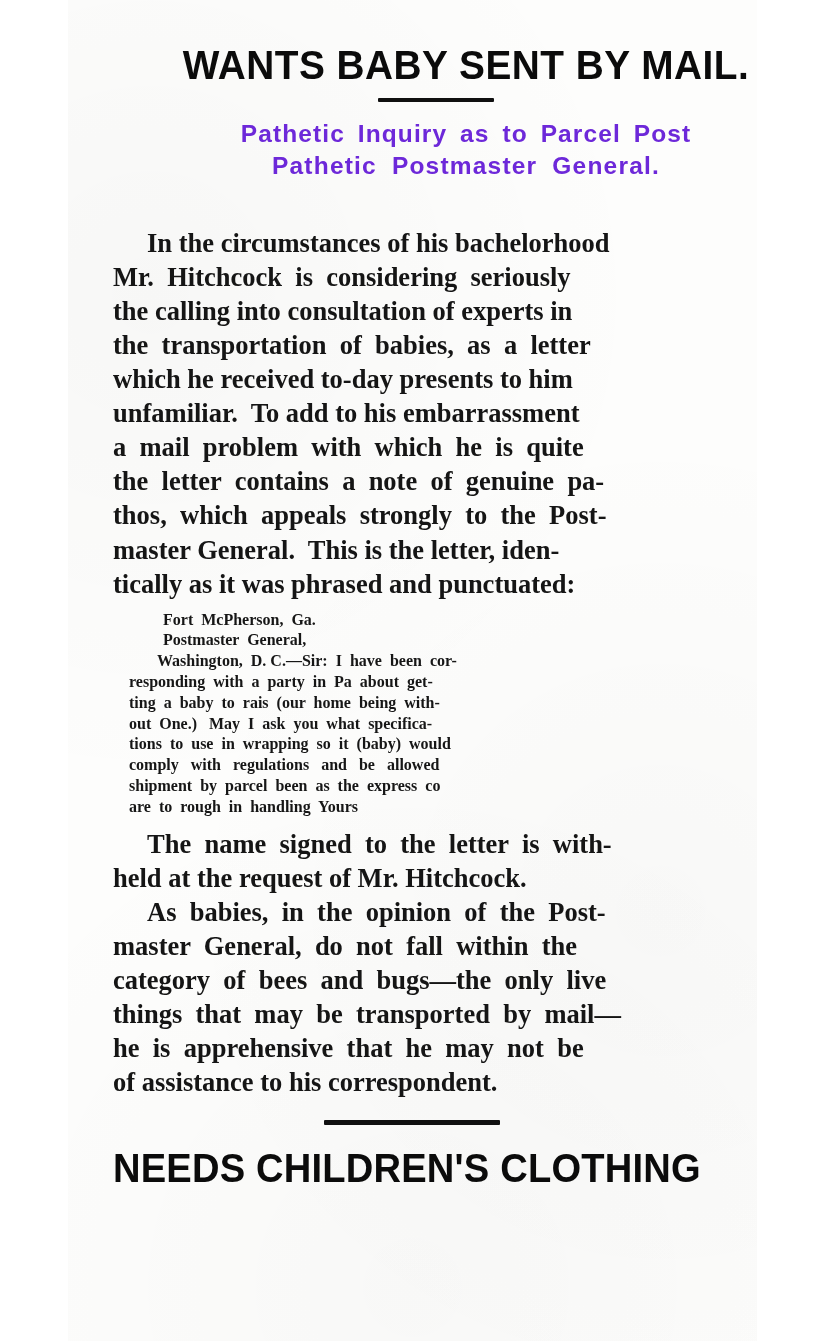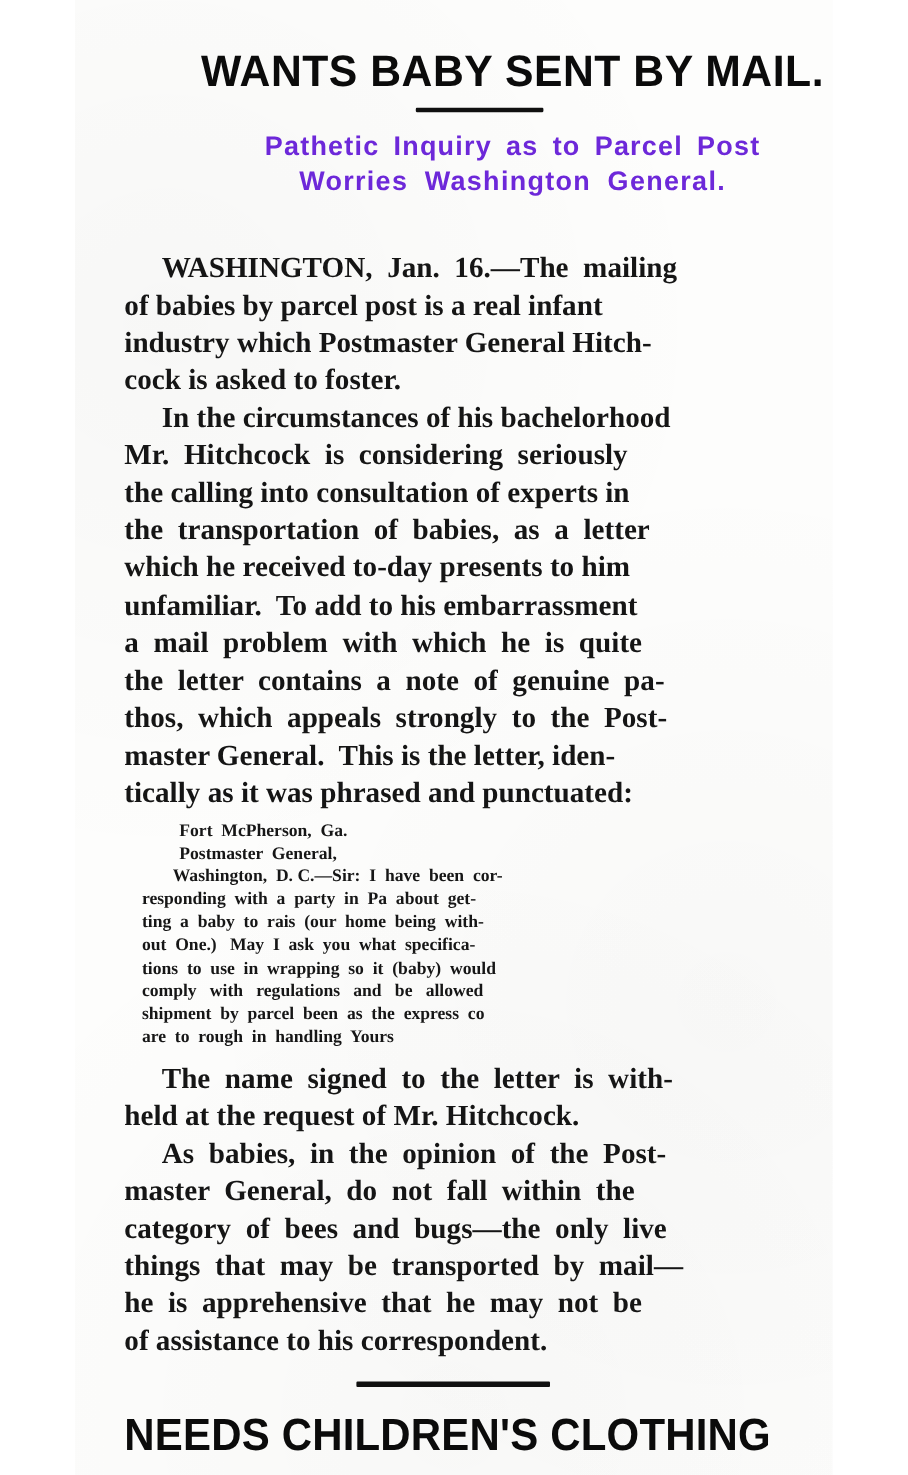--- a/index.html
+++ b/index.html
@@ -171,31 +171,25 @@
   <div class="column-rule"></div>
 
   <div class="col">
 
     <h1 class="headline-main">WANTS BABY SENT BY MAIL.</h1>
 
     <div class="rule rule-top"></div>
 
     <h2 class="subhead">
       <span class="sh-line l1">Pathetic Inquiry as to Parcel Post</span>
-      <span class="sh-line l2">Worries Washington General.</span>
+      <span class="sh-line l2">Pathetic Postmaster General.</span>
     </h2>
 
     <div class="body-block">
 
-      <p class="para">
-        <span class="ln indent">WASHINGTON,  Jan.  16.—The  mailing</span>
-        <span class="ln">of babies by parcel post is a real infant</span>
-        <span class="ln">industry which Postmaster General Hitch-</span>
-        <span class="ln">cock is asked to foster.</span>
-      </p>
 
       <p class="para">
         <span class="ln indent">In the circumstances of his bachelorhood</span>
         <span class="ln">Mr.  Hitchcock  is  considering  seriously</span>
         <span class="ln">the calling into consultation of experts in</span>
         <span class="ln">the  transportation  of  babies,  as  a  letter</span>
         <span class="ln">which he received to-day presents to him</span>
         <span class="ln">unfamiliar.  To add to his embarrassment</span>
         <span class="ln">a  mail  problem  with  which  he  is  quite</span>
         <span class="ln">the  letter  contains  a  note  of  genuine  pa-</span>

